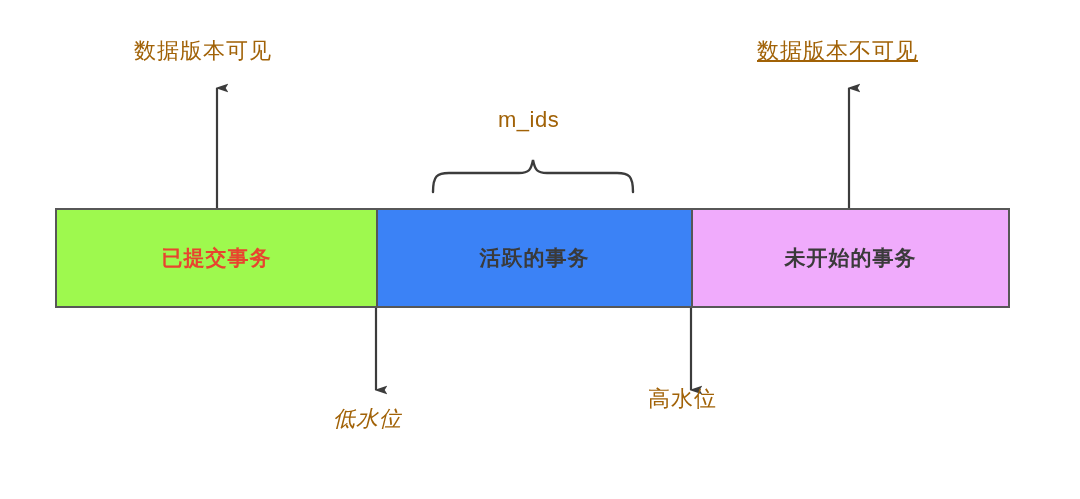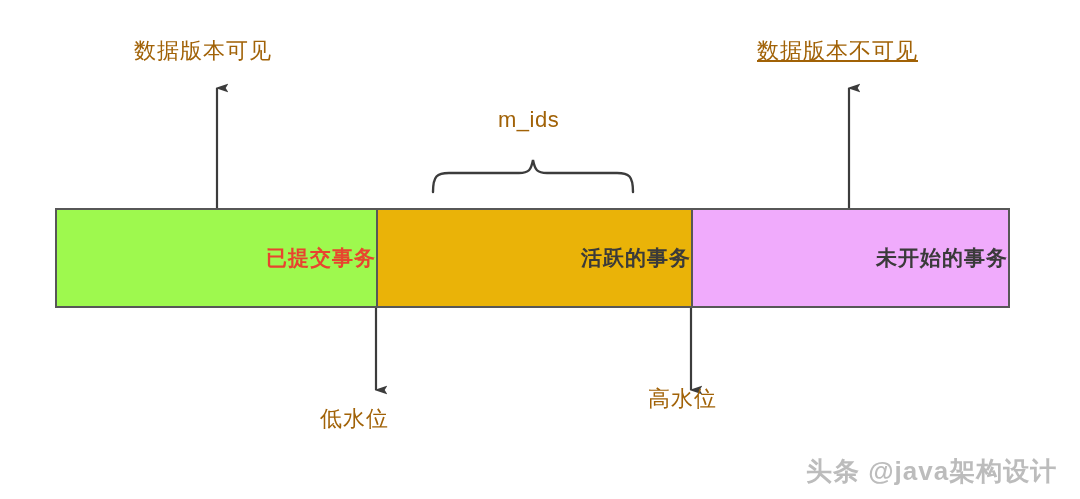--- a/index.html
+++ b/index.html
@@ -35,56 +35,56 @@
     top: 208px;
     width: 955px;
     height: 100px;
     display: flex;
     box-sizing: border-box;
     border: 2px solid #575757;
   }
   .bar-segment {
     display: flex;
     align-items: center;
-    justify-content: flex-end;
+    justify-content: center;
     box-sizing: border-box;
     font-size: 21px;
     letter-spacing: 1px;
     font-weight: 600;
   }
   .seg-committed {
     width: 321px;
     background: #9EF94E;
     color: #E8442F;
     border-right: 2px solid #575757;
   }
   .seg-active {
     width: 315px;
-    background: #eab308;
+    background: #3b82f6;
     color: #3a3a3a;
     border-right: 2px solid #575757;
   }
   .seg-notstarted {
     flex: 1;
     background: #f0abfc;
     color: #3a3a3a;
   }
 
   
   .lbl {
     position: absolute;
     color: #a16207;
     font-size: 22px;
     letter-spacing: 1px;
     white-space: nowrap;
   }
   .lbl-visible      { left: 134px; top: 36px; }
   .lbl-invisible    { left: 757px; top: 36px; text-decoration: underline; }
   .lbl-mids         { left: 498px; top: 107px; font-size: 22px; letter-spacing: 0.5px; }
-  .lbl-low-water    { left: 320px; top: 404px; }
+  .lbl-low-water    { left: 333px; top: 404px; font-style: italic; }
   .lbl-high-water   { left: 648px; top: 384px; }
 
   
   .watermark {
     position: absolute;
     left: 806px;
     top: 454px;
     font-size: 26px;
     font-weight: 700;
     color: #b9b9b9;
@@ -151,15 +151,14 @@
   <div class="lbl lbl-visible">数据版本可见</div>
 
   <div class="lbl lbl-invisible">数据版本不可见</div>
 
   <div class="lbl lbl-mids">m_ids</div>
 
   <div class="lbl lbl-low-water">低水位</div>
 
   <div class="lbl lbl-high-water">高水位</div>
 
-  <div class="watermark">头条 @java架构设计</div>
 
 </div>
 
 </body></html>

